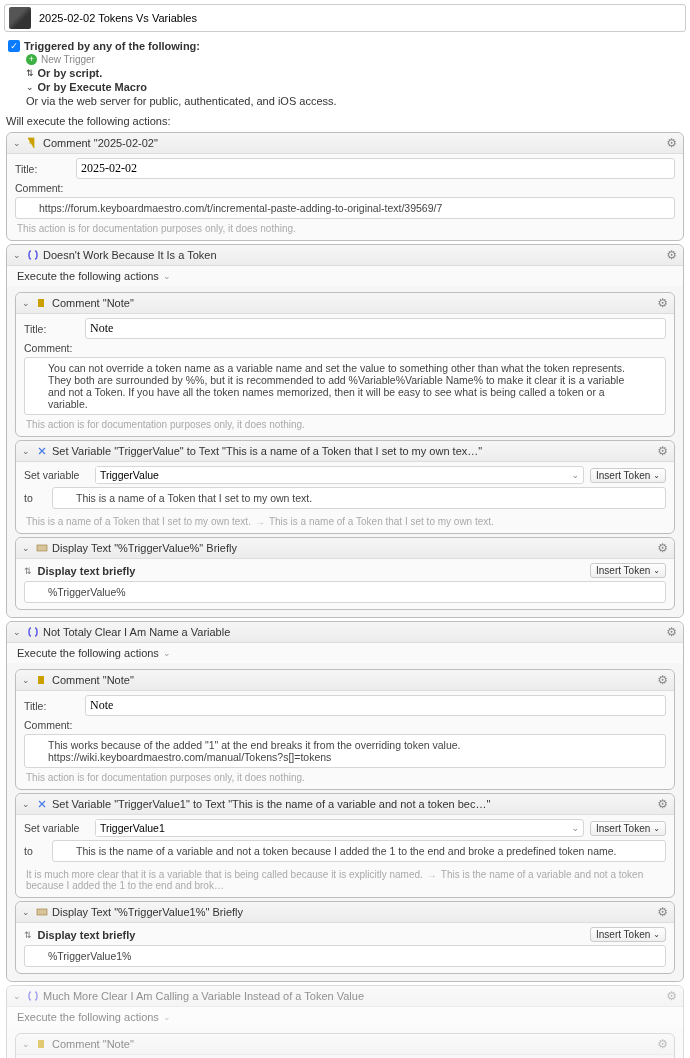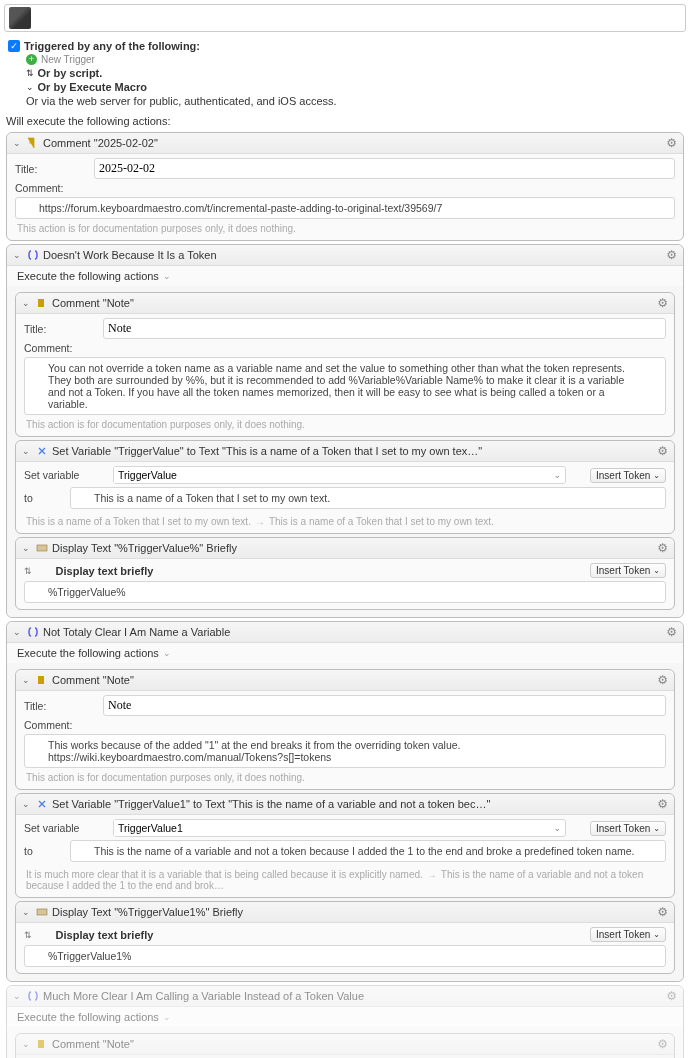--- a/index.html
+++ b/index.html
@@ -66,21 +66,21 @@
     display: flex;
     align-items: center;
     gap: 4px;
     border-radius: 6px 6px 0 0;
   }
   .chevron { font-size: 9px; color: #666; cursor: pointer; width:10px; display:inline-block;}
   .act-icon { width: 12px; height: 12px; display:flex; align-items:center; justify-content:center; }
   .act-icon svg { width: 12px; height: 12px; }
   .gear { margin-left: auto; color: #888; font-size: 12px; cursor:pointer;}
   .action-body { padding: 4px 8px 6px 8px; }
-  .row { display: flex; align-items: center; gap: 24px; margin-bottom: 3px; }
+  .row { display: flex; align-items: center; gap: 6px; margin-bottom: 3px; }
   .row label.fld { width: 55px; text-align: left; color: #444; font-size: 10.5px; }
   .row label.fld.short { width: 22px; }
   .text-input {
     flex: 1;
     border: 1px solid #d6d6d6;
     border-radius: 3px;
     padding: 2px 4px;
     font-size: 12px;
     background: #fff;
     font-family: Liberation Serif, serif;
@@ -131,20 +131,21 @@
   .updown { font-size:9px; color:#777;}
 
   .disabled-group { opacity: 0.55; }
   .disabled-group .action-card { background:#f2f2f2;}
 </style>
 </head>
 <body>
 
 <div class="macro-header">
   <div class="macro-icon"></div>
+  <input class="macro-title-input" value="2025-02-02 Tokens Vs Variables" style="">
 </div>
 
 <div class="trigger-section">
   <div class="trigger-line">
     <span class="checkbox"></span>
     <b>Triggered by any of the following:</b>
   </div>
   <div class="indent-trigger">
     <span class="plus-circle">+</span>
     <span class="green-link">New Trigger</span>

